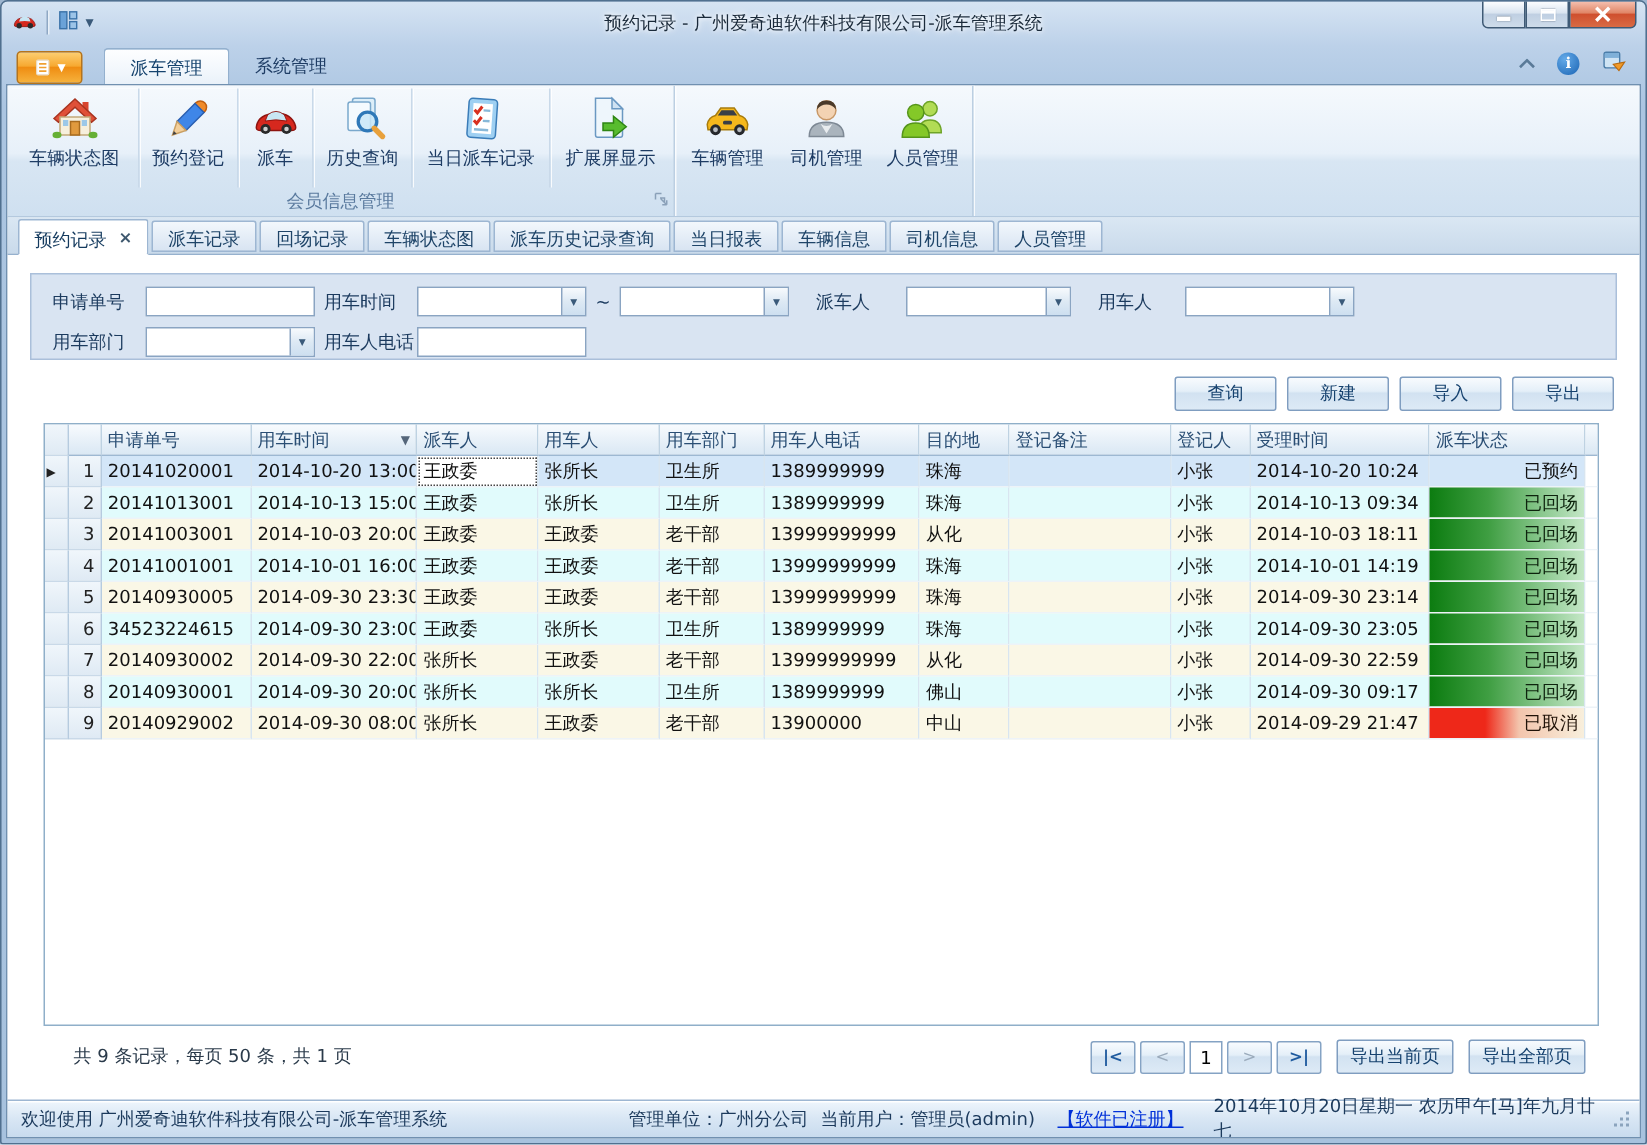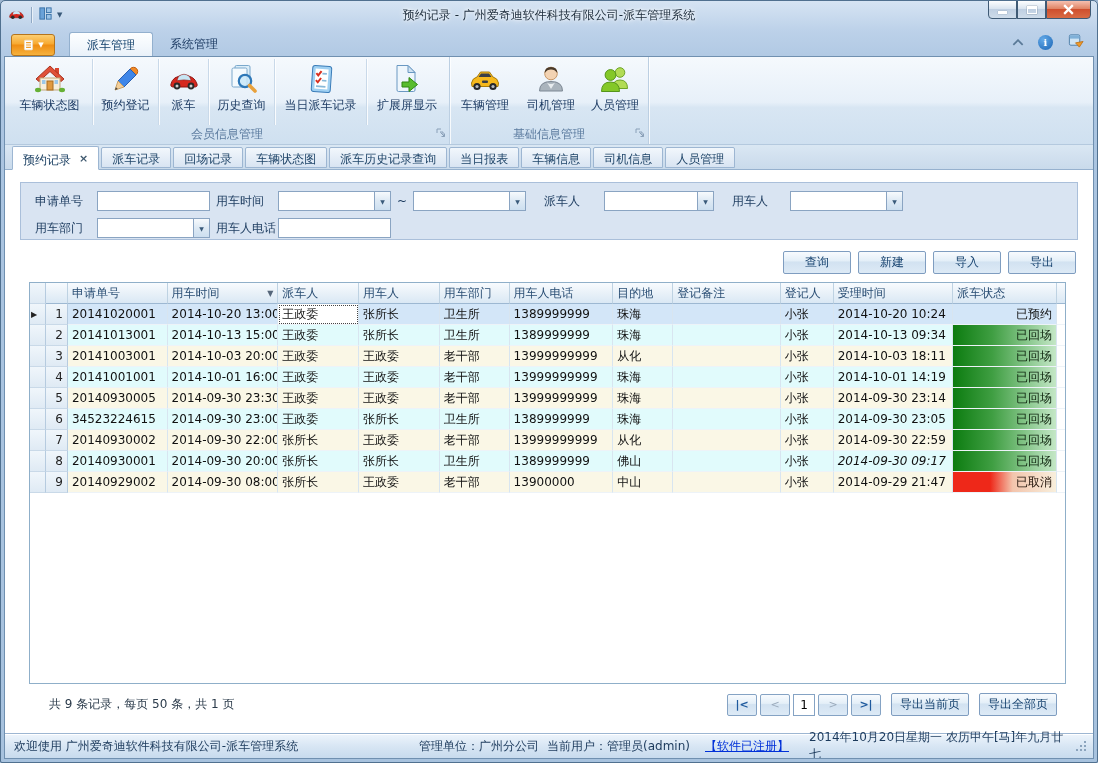--- a/index.html
+++ b/index.html
@@ -292,27 +292,20 @@
                 <svg width="32" height="32" viewBox="0 0 32 32">
                   <circle cx="21" cy="9.5" r="4.8" fill="#b2dc55" stroke="#6ea428"></circle>
                   <path d="M13.5 25.5 q0 -8.5 7.5 -8.5 t7.5 8.5 Z" fill="#b2dc55" stroke="#6ea428"></path>
                   <circle cx="11.5" cy="12" r="5.4" fill="#84c828" stroke="#55951a"></circle>
                   <path d="M2.5 28.5 q0 -9.5 9 -9.5 t9 9.5 Z" fill="#84c828" stroke="#55951a"></path>
                 </svg>
               </span>
               <span class="rlabel">人员管理</span>
             </div>
           </div>
-        <div class="rgroup-caption">
-          <span>基础信息管理</span>
-          <span class="launcher"><svg width="10" height="10" viewBox="0 0 10 10">
-                <path d="M1 1 h4 M1 1 v4" stroke="#8aa0b8" fill="none"></path>
-                <path d="M4 4 h3 v3 M4.5 4.5 l4 4 M8.5 8.5 h-3 M8.5 8.5 v-3" stroke="#8aa0b8" fill="none"></path>
-              </svg></span>
-        </div>
       </div>
     </div>
 
     <div class="doctabs">
         <div class="dtab active">
           <span class="dtab-label">预约记录</span>
           <span class="dtab-close">×</span>
         </div>
         <div class="dtab">
           <span class="dtab-label">派车记录</span>
@@ -554,21 +547,21 @@
               <div class="gc gnum">8</div>
               <div class="gc" style="width: 100px;">20140930001</div>
               <div class="gc" style="width: 111px;">2014-09-30 20:00</div>
               <div class="gc" style="width: 81px;">张所长</div>
               <div class="gc" style="width: 81px;">张所长</div>
               <div class="gc" style="width: 70px;">卫生所</div>
               <div class="gc" style="width: 104px;">1389999999</div>
               <div class="gc" style="width: 60px;">佛山</div>
               <div class="gc" style="width: 108px;"></div>
               <div class="gc" style="width: 53px;">小张</div>
-              <div class="gc" style="width: 120px; font-style: italic;">2014-09-30 09:17</div>
+              <div class="gc" style="width: 120px;">2014-09-30 09:17</div>
               <div class="gc st-green" style="width: 104px;">已回场</div>
               <div class="gc gfill"></div>
             </div>
             <div class="grow tint-cream">
               <div class="gc gind"></div>
               <div class="gc gnum">9</div>
               <div class="gc" style="width: 100px;">20140929002</div>
               <div class="gc" style="width: 111px;">2014-09-30 08:00</div>
               <div class="gc" style="width: 81px;">张所长</div>
               <div class="gc" style="width: 81px;">王政委</div>

